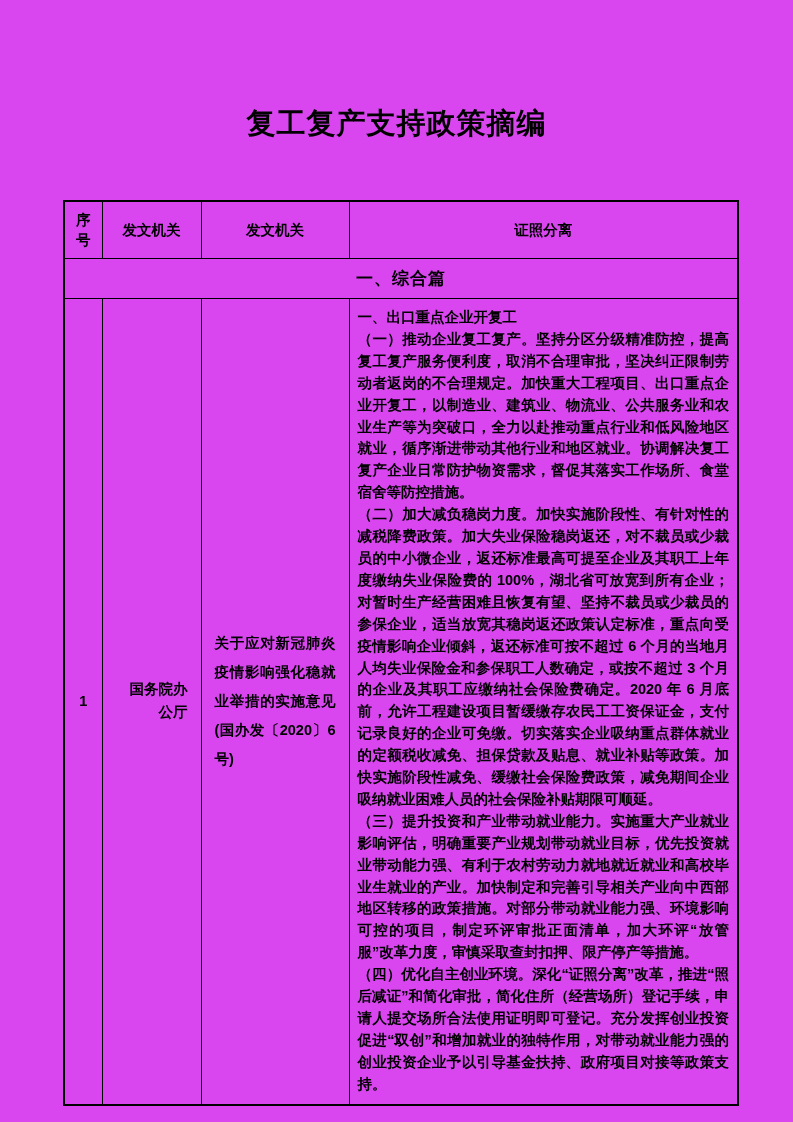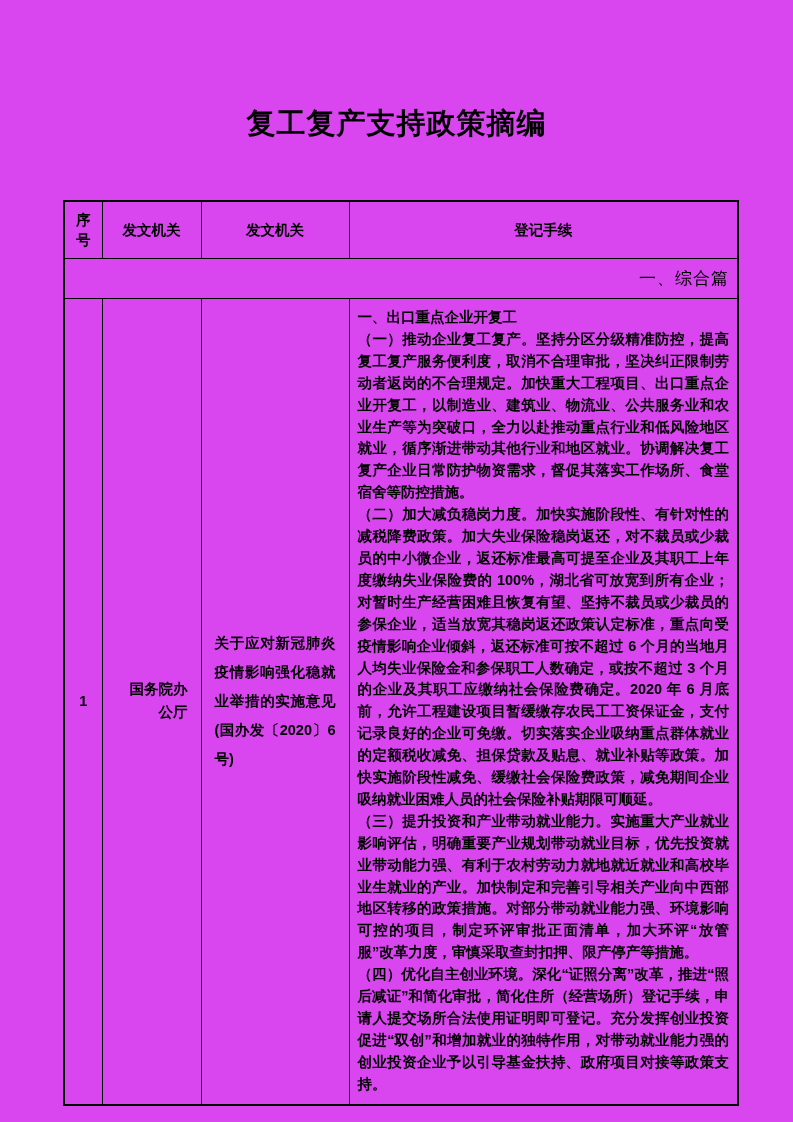--- a/index.html
+++ b/index.html
@@ -43,24 +43,24 @@
   th.col-header {
     height: 54px;
     font-size: 14.5px;
     font-weight: bold;
     text-align: center;
     vertical-align: middle;
     line-height: 20px;
   }
   td.section-row {
     height: 28px;
-    text-align: right;
+    text-align: center;
     vertical-align: middle;
     font-size: 17px;
-    font-weight: normal;
+    font-weight: bold;
     letter-spacing: 1px;
   }
   td.seq-cell {
     text-align: center;
     vertical-align: middle;
     font-size: 14.5px;
     font-weight: bold;
   }
   td.agency-cell { vertical-align: middle; }
   .agency-text {
@@ -114,21 +114,21 @@
       <col style="width:38px">
       <col style="width:99px">
       <col style="width:148px">
       <col style="width:389px">
     </colgroup>
     <thead>
       <tr>
         <th class="col-header">序号</th>
         <th class="col-header">发文机关</th>
         <th class="col-header">发文机关</th>
-        <th class="col-header">登记手续</th>
+        <th class="col-header">证照分离</th>
       </tr>
     </thead>
     <tbody>
       <tr>
         <td class="section-row" colspan="4">一、综合篇</td>
       </tr>
       <tr>
         <td class="seq-cell">1</td>
         <td class="agency-cell">
           <div class="agency-text">国务院办公厅</div>

